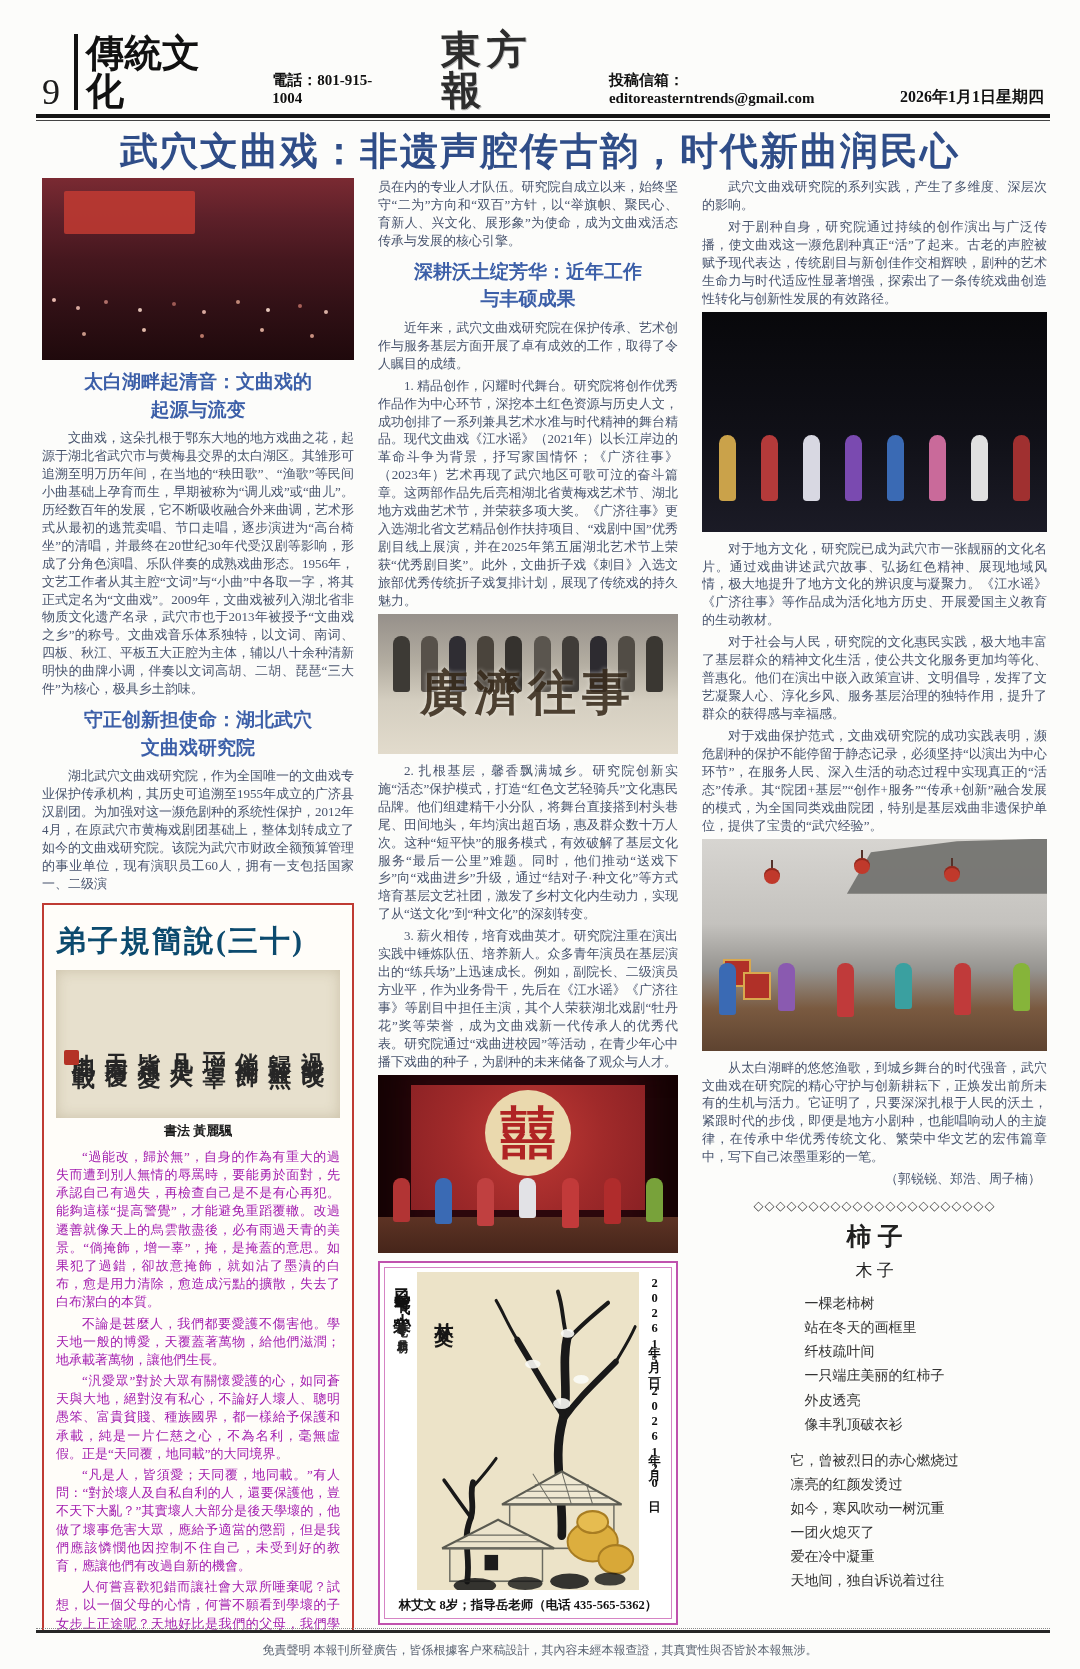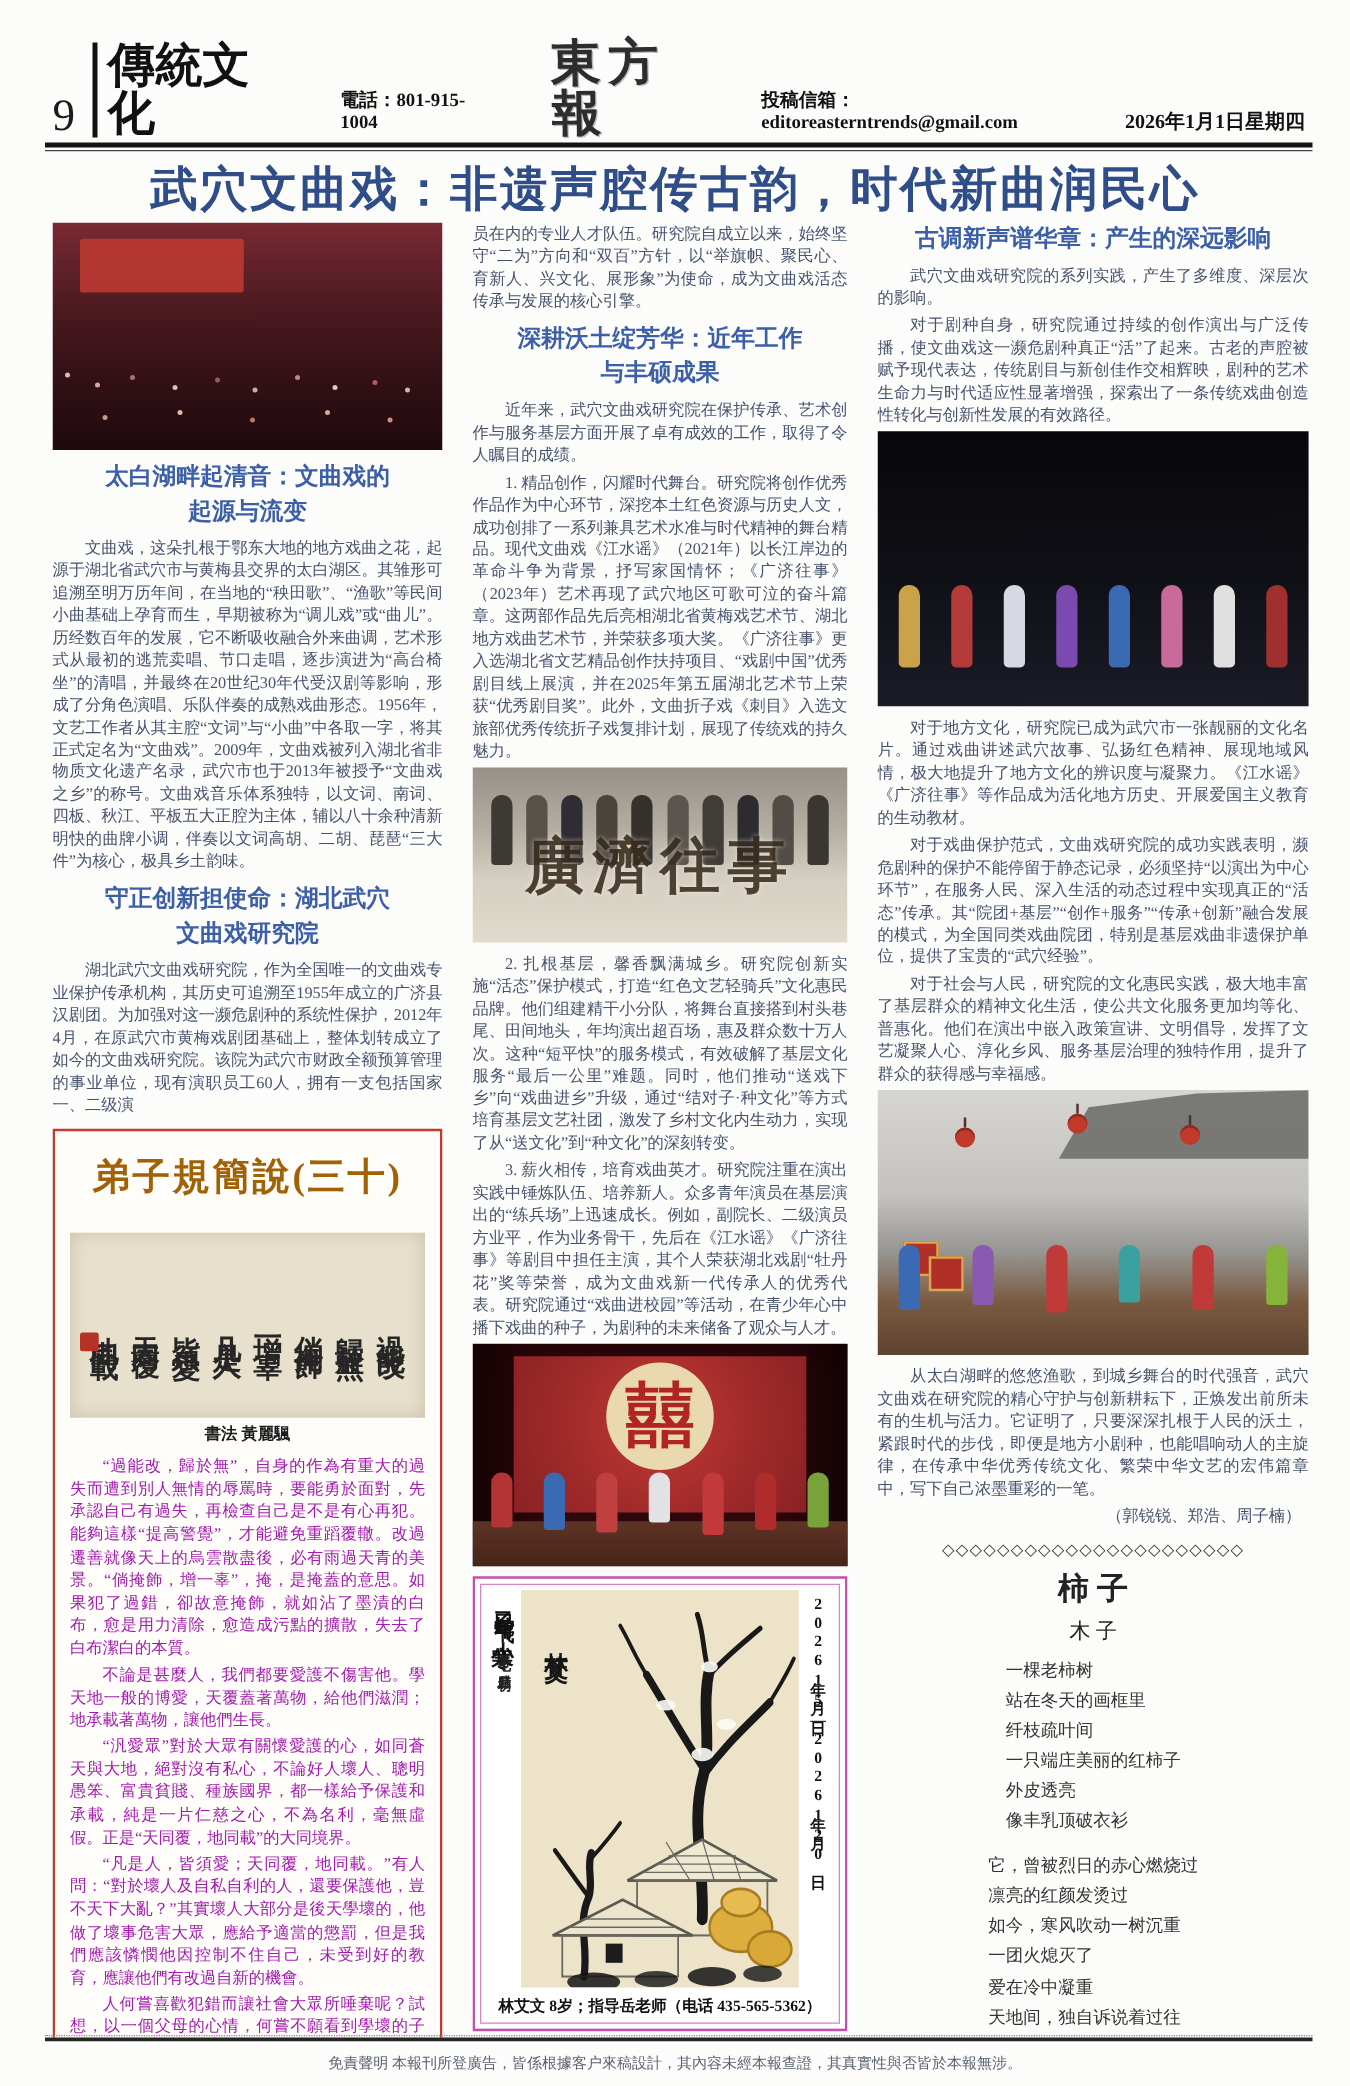--- a/index.html
+++ b/index.html
@@ -55,21 +55,21 @@
   .fig.tall{height:66px;border-radius:9px 9px 4px 4px;}
   .photo-stage{height:212px;background:linear-gradient(180deg,#d7d5d1 0%,#c4c2be 40%,#95938f 62%,#7a5a40 80%,#5e4330 100%);}
   .stage-roof{position:absolute;top:0;right:0;width:58%;height:26%;background:#6f6f6b;
               clip-path:polygon(0 100%,12% 25%,55% 5%,100% 0,100% 100%);opacity:.9;}
   .lantern{position:absolute;width:16px;height:16px;border-radius:50%;background:#c0392b;box-shadow:0 2px 0 #8e2a1e inset;}
   .lantern::before{content:"";position:absolute;left:7px;top:-8px;width:2px;height:8px;background:#55322a;}
   .stage-figs{bottom:16%;}
   .stage-box{position:absolute;width:24px;height:24px;background:#b03028;border:2px solid #d9a84e;}
   
   .dzg-box{border:2px solid #bf3b33;background:#fffdf9;padding:10px 12px 8px;margin-top:10px;}
-  .dzg-title{color:#a16207;font-size:30px;font-weight:bold;text-align:center;margin:6px 0 24px;letter-spacing:2px;}
+  .dzg-title{color:#0c4a6e;font-size:30px;font-weight:bold;margin:6px 0 8px;letter-spacing:2px;}
   .cal-strip{position:relative;background:#e7e0cd;padding:10px 16px;display:flex;justify-content:space-between;
              align-items:center;height:128px;box-shadow:inset 0 0 14px rgba(120,100,60,.25);}
   .cal-col{writing-mode:vertical-rl;text-orientation:upright;font-size:23px;font-weight:bold;color:#262626;
            letter-spacing:6px;line-height:1;}
   .seal{position:absolute;left:8px;top:54%;width:15px;height:15px;background:#b43226;border-radius:2px;}
   .cal-caption{text-align:center;font-size:13px;font-weight:bold;color:#1c1c1c;margin:4px 0 8px;}
   .dzg-p{font-size:13px;line-height:1.4;color:#a21caf;text-align:justify;text-indent:2em;margin:0 0 3px;}
   
   .sep{color:#3a3a3a;text-align:center;font-size:13px;letter-spacing:1px;margin:10px 0 4px;}
   .poem{margin-top:6px;}
@@ -256,40 +256,39 @@
             <ellipse cx="200" cy="280" rx="16" ry="6" fill="#141414" opacity=".8"></ellipse>
           </svg>
           <div class="paint-sign">林艾文</div>
         </div>
         <div class="vert solar-right">2026年1月5日—2026年1月20日</div>
         <div class="solar-caption">林艾文 8岁；指导岳老师（电话 435-565-5362）</div>
       </div>
     </div>
 
     <div class="col col3">
-      <div class="sec-title" style="margin-top:0;">古调新声谱华章：产生的深远影响</div>
       <p class="body-p">武穴文曲戏研究院的系列实践，产生了多维度、深层次的影响。</p>
       <p class="body-p">对于剧种自身，研究院通过持续的创作演出与广泛传播，使文曲戏这一濒危剧种真正“活”了起来。古老的声腔被赋予现代表达，传统剧目与新创佳作交相辉映，剧种的艺术生命力与时代适应性显著增强，探索出了一条传统戏曲创造性转化与创新性发展的有效路径。</p>
 
       <div class="photo photo-troupe">
         <div class="fig-row troupe-figs">
           <div class="fig tall" style="background:#caa24a;"></div>
           <div class="fig tall" style="background:#b43a3a;"></div>
           <div class="fig tall" style="background:#d8d8e2;"></div>
           <div class="fig tall" style="background:#7a4ab0;"></div>
           <div class="fig tall" style="background:#3a6ab4;"></div>
           <div class="fig tall" style="background:#c96a9a;"></div>
           <div class="fig tall" style="background:#e0e0e0;"></div>
           <div class="fig tall" style="background:#a03030;"></div>
         </div>
       </div>
 
       <p class="body-p">对于地方文化，研究院已成为武穴市一张靓丽的文化名片。通过戏曲讲述武穴故事、弘扬红色精神、展现地域风情，极大地提升了地方文化的辨识度与凝聚力。《江水谣》《广济往事》等作品成为活化地方历史、开展爱国主义教育的生动教材。</p>
+      <p class="body-p">对于社会与人民，研究院的文化惠民实践，极大地丰富了基层群众的精神文化生活，使公共文化服务更加均等化、普惠化。他们在演出中嵌入政策宣讲、文明倡导，发挥了文艺凝聚人心、淳化乡风、服务基层治理的独特作用，提升了群众的获得感与幸福感。</p>
       <p class="body-p">对于戏曲保护范式，文曲戏研究院的成功实践表明，濒危剧种的保护不能停留于静态记录，必须坚持“以演出为中心环节”，在服务人民、深入生活的动态过程中实现真正的“活态”传承。其“院团+基层”“创作+服务”“传承+创新”融合发展的模式，为全国同类戏曲院团，特别是基层戏曲非遗保护单位，提供了宝贵的“武穴经验”。</p>
-      <p class="body-p">对于社会与人民，研究院的文化惠民实践，极大地丰富了基层群众的精神文化生活，使公共文化服务更加均等化、普惠化。他们在演出中嵌入政策宣讲、文明倡导，发挥了文艺凝聚人心、淳化乡风、服务基层治理的独特作用，提升了群众的获得感与幸福感。</p>
 
       <div class="photo photo-stage">
         <div class="stage-roof"></div>
         <div class="lantern" style="left:18%;top:14%;"></div>
         <div class="lantern" style="left:44%;top:9%;"></div>
         <div class="lantern" style="left:70%;top:13%;"></div>
         <div class="stage-box" style="left:6%;bottom:30%;"></div>
         <div class="stage-box" style="left:12%;bottom:24%;"></div>
         <div class="fig-row stage-figs">
           <div class="fig" style="background:#3a6ab4;height:52px;"></div>

